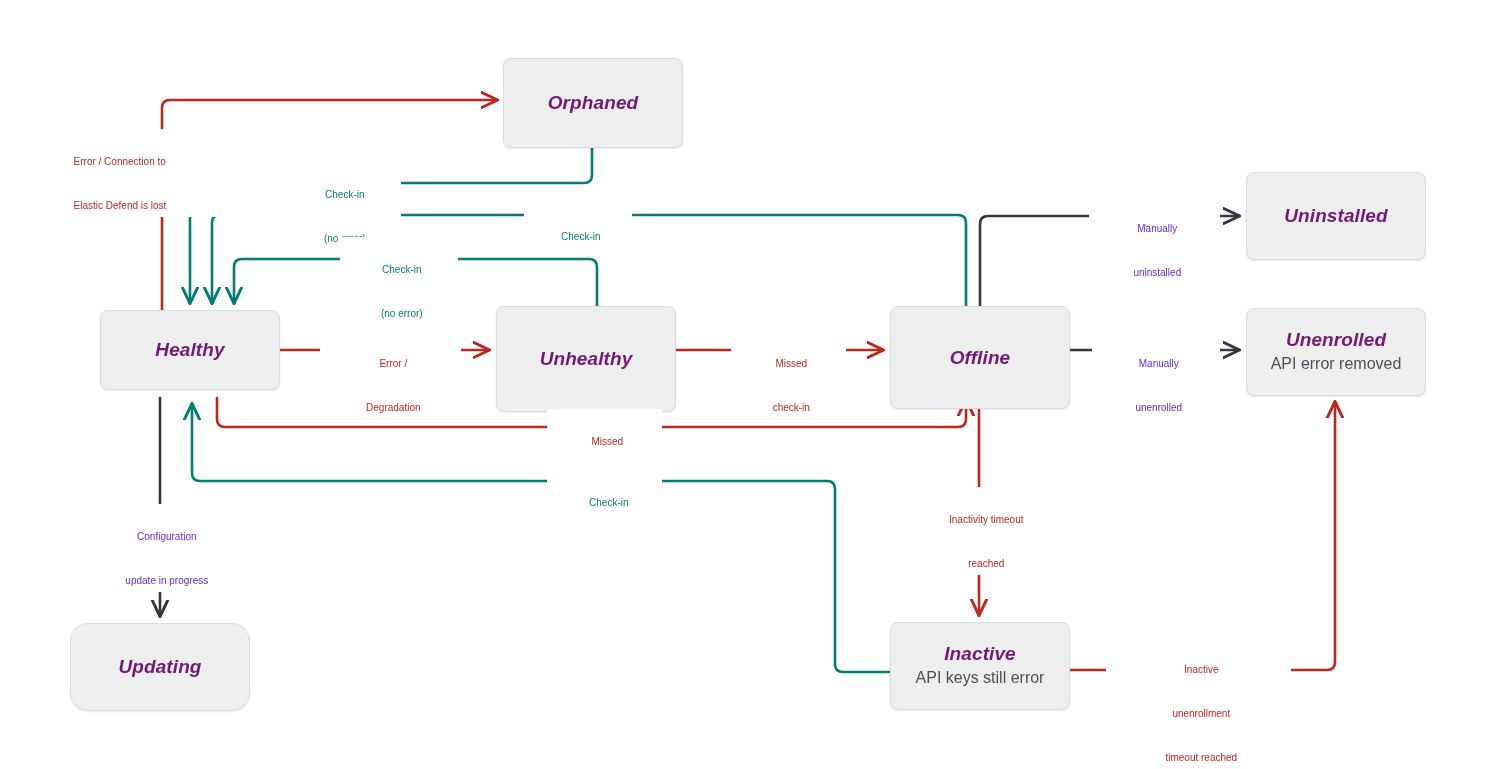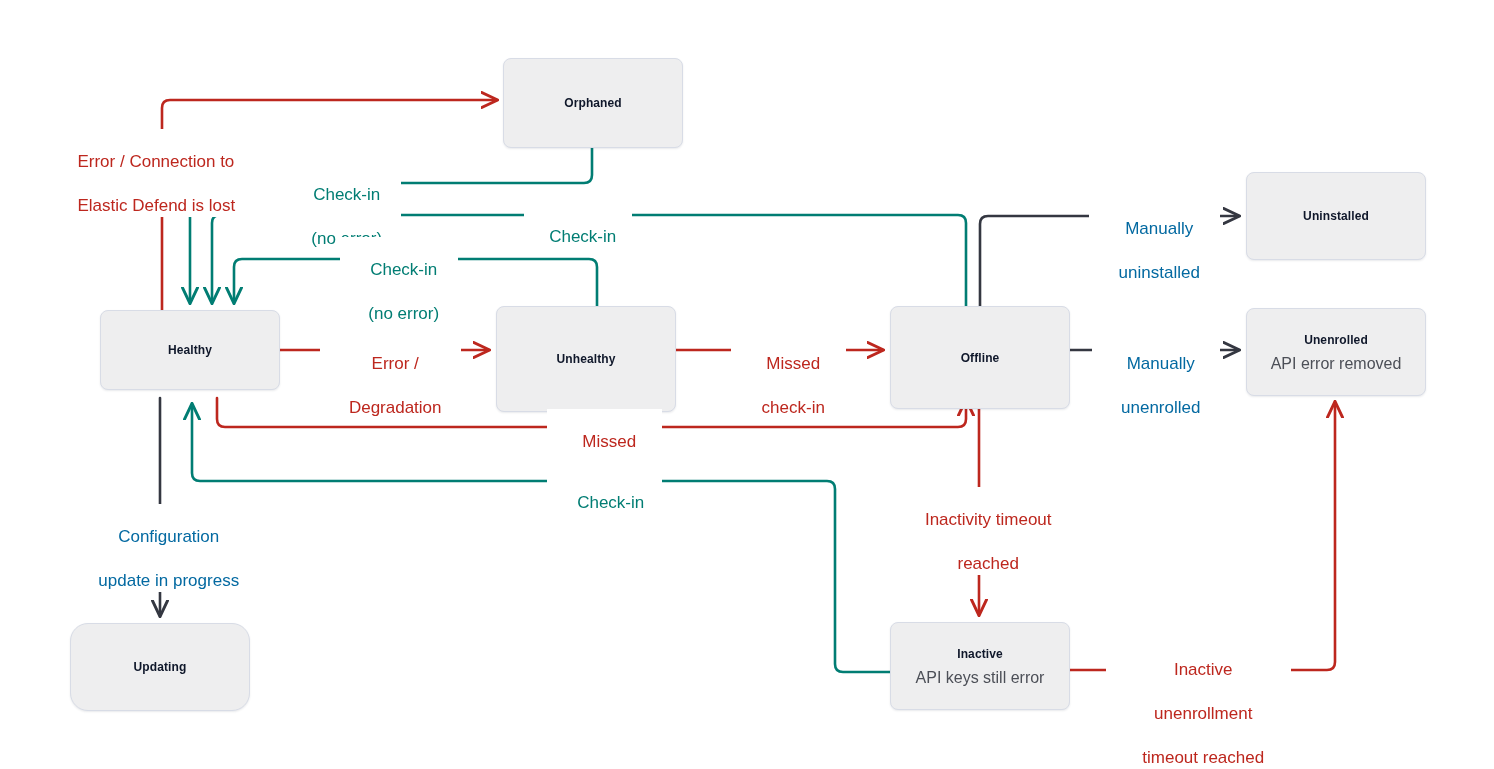--- a/index.html
+++ b/index.html
@@ -19,47 +19,48 @@
     border:1px solid #D8DCE6;
     border-radius:8px;
     box-shadow:0 1px 2px rgba(40,50,70,.10);
     display:flex;
     flex-direction:column;
     align-items:center;
     justify-content:center;
     text-align:center;
   }
   .node .title{
-    font-size:12px;
+    font-size:19px;
     font-weight:bold;
-    color:#0f172a;
+    color:#701a75;
     letter-spacing:.1px;
     line-height:20px;
+    font-style:italic;
   }
   .node .sub{
     font-size:16px;
     font-weight:400;
     color:#4c4f57;
     line-height:22px;
     margin-top:3px;
   }
 
   
   .lbl{
     position:absolute;
-    font-size:17px;
+    font-size:10px;
     line-height:22px;
     white-space:pre;
     text-align:center;
     background:#ffffff;
     padding:0 4px;
   }
   .lbl.red{color:#BD271E;}
   .lbl.teal{color:#017D73;}
-  .lbl.dark{color:#0369a1;}
+  .lbl.dark{color:#6d28d9;}
   .lbl.left{text-align:left;}
 </style>
 </head>
 <body>
 
 <svg id="diagram" viewBox="0 0 1494 769" xmlns="http://www.w3.org/2000/svg">
   <defs>
     <marker id="ar-red" viewBox="0 0 10 10" refX="9" refY="5" markerWidth="7" markerHeight="7" orient="auto-start-reverse">
       <path d="M0,0.6 L9.4,5 L0,9.4" fill="none" stroke="#BD271E" stroke-width="1.6" stroke-linecap="round" stroke-linejoin="round"></path>
     </marker>

